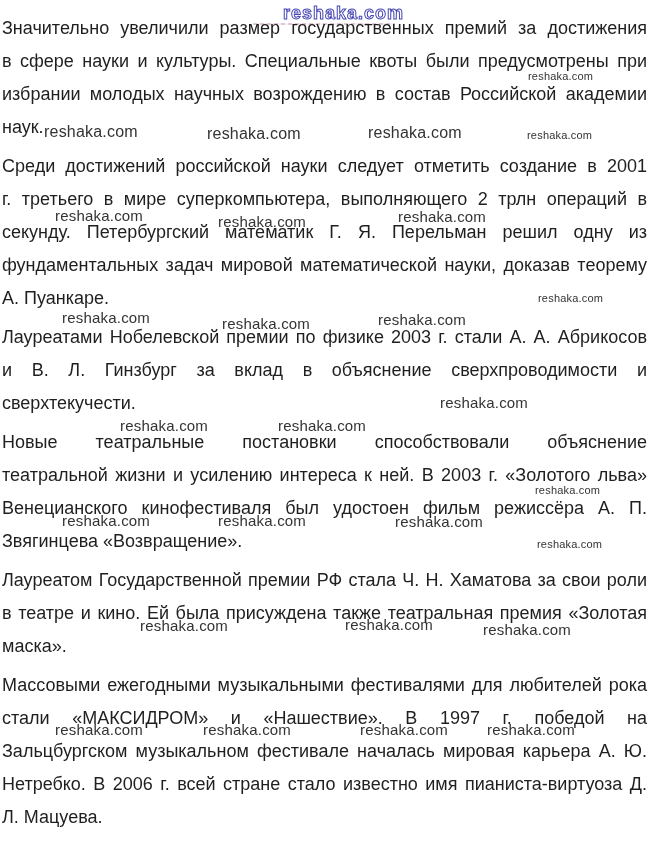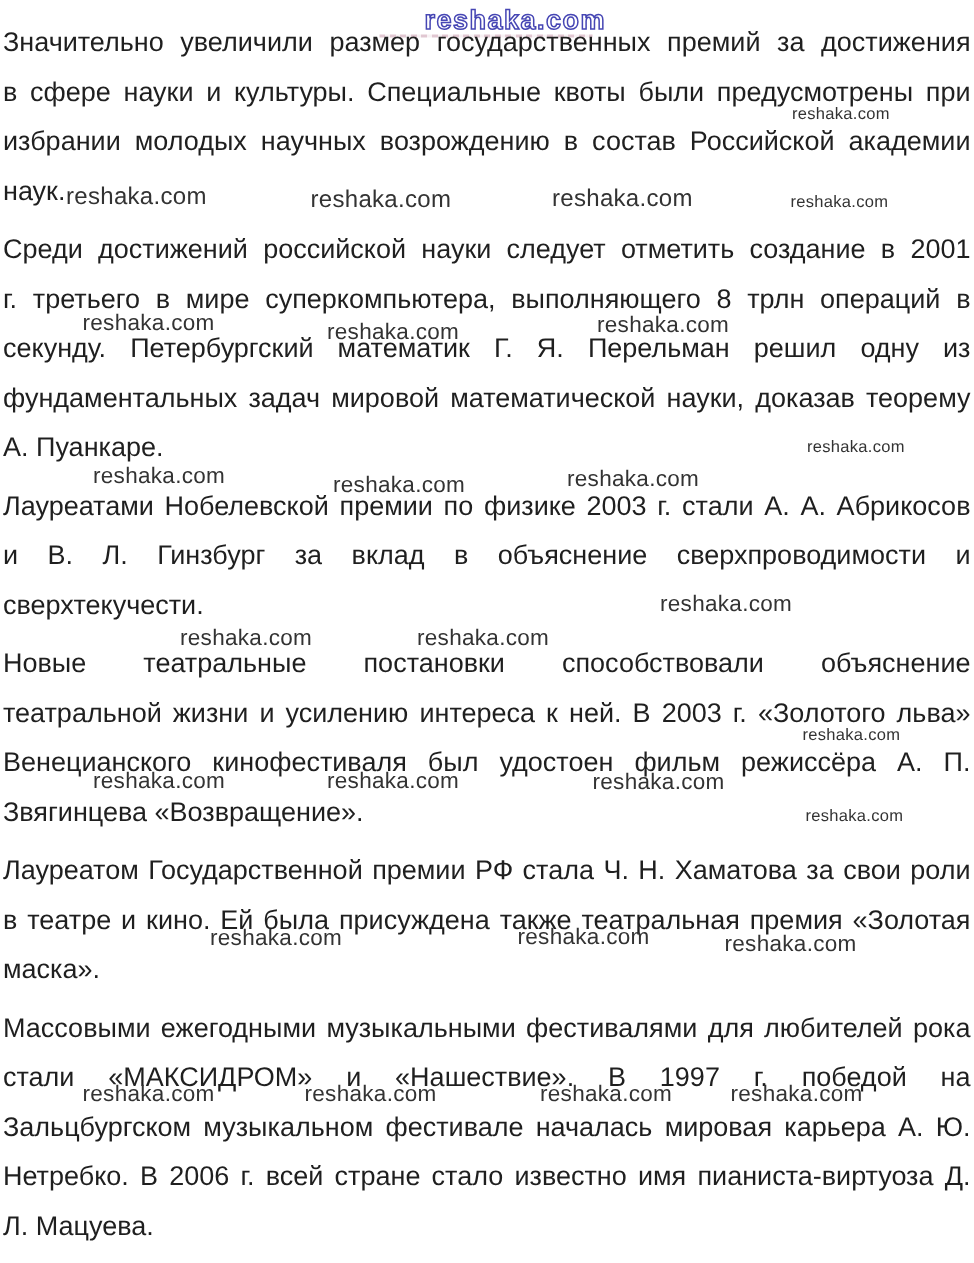--- a/index.html
+++ b/index.html
@@ -54,21 +54,21 @@
   <div class="pink-line"></div>
   <div class="text-flow" id="text-root">
       <div class="paragraph">
         <div class="line">Значительно увеличили размер государственных премий за достижения</div>
         <div class="line">в сфере науки и культуры. Специальные квоты были предусмотрены при</div>
         <div class="line">избрании молодых научных возрождению в состав Российской академии</div>
         <div class="line last">наук.</div>
       </div>
       <div class="paragraph">
         <div class="line">Среди достижений российской науки следует отметить создание в 2001</div>
-        <div class="line">г. третьего в мире суперкомпьютера, выполняющего 8 трлн операций в</div>
+        <div class="line">г. третьего в мире суперкомпьютера, выполняющего 2 трлн операций в</div>
         <div class="line">секунду. Петербургский математик Г. Я. Перельман решил одну из</div>
         <div class="line">фундаментальных задач мировой математической науки, доказав теорему</div>
         <div class="line last">А. Пуанкаре.</div>
       </div>
       <div class="paragraph">
         <div class="line">Лауреатами Нобелевской премии по физике 2003 г. стали А. А. Абрикосов</div>
         <div class="line">и В. Л. Гинзбург за вклад в объяснение сверхпроводимости и</div>
         <div class="line last">сверхтекучести.</div>
       </div>
       <div class="paragraph">

